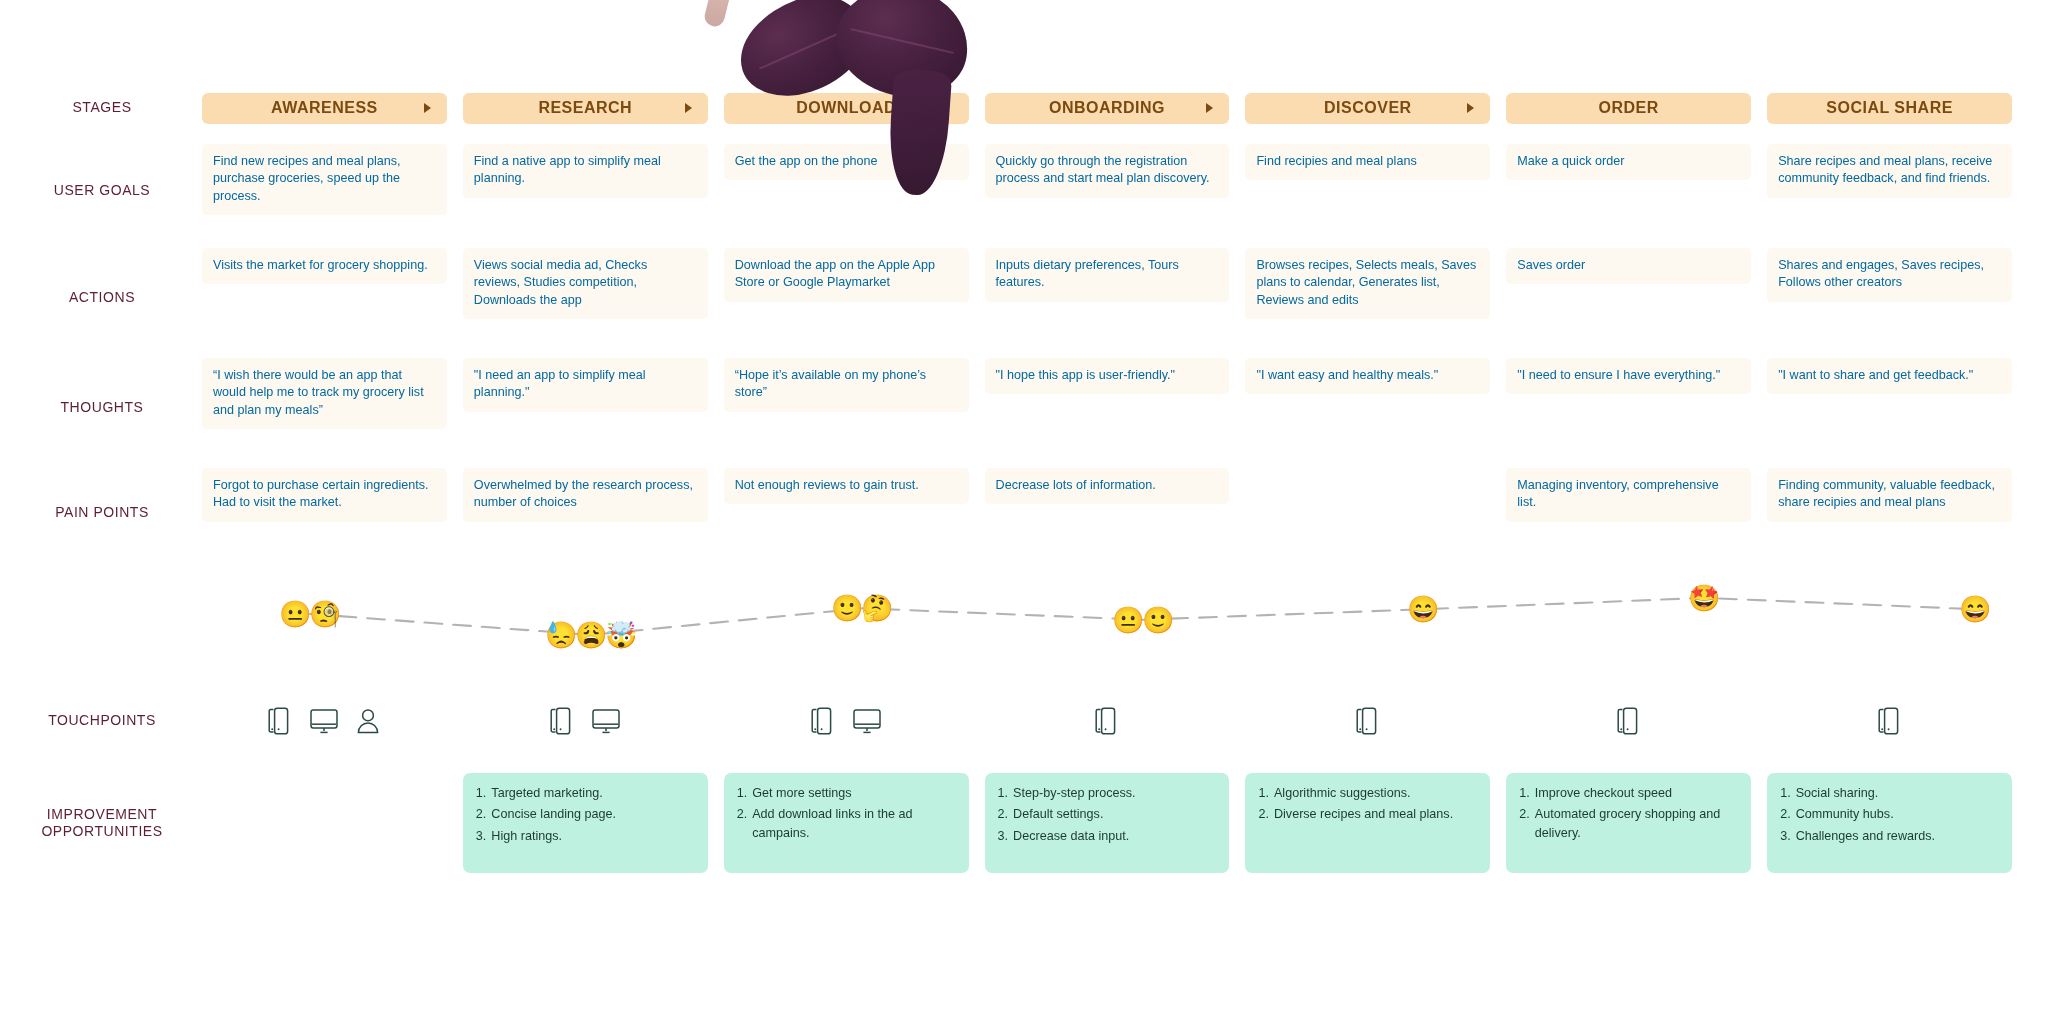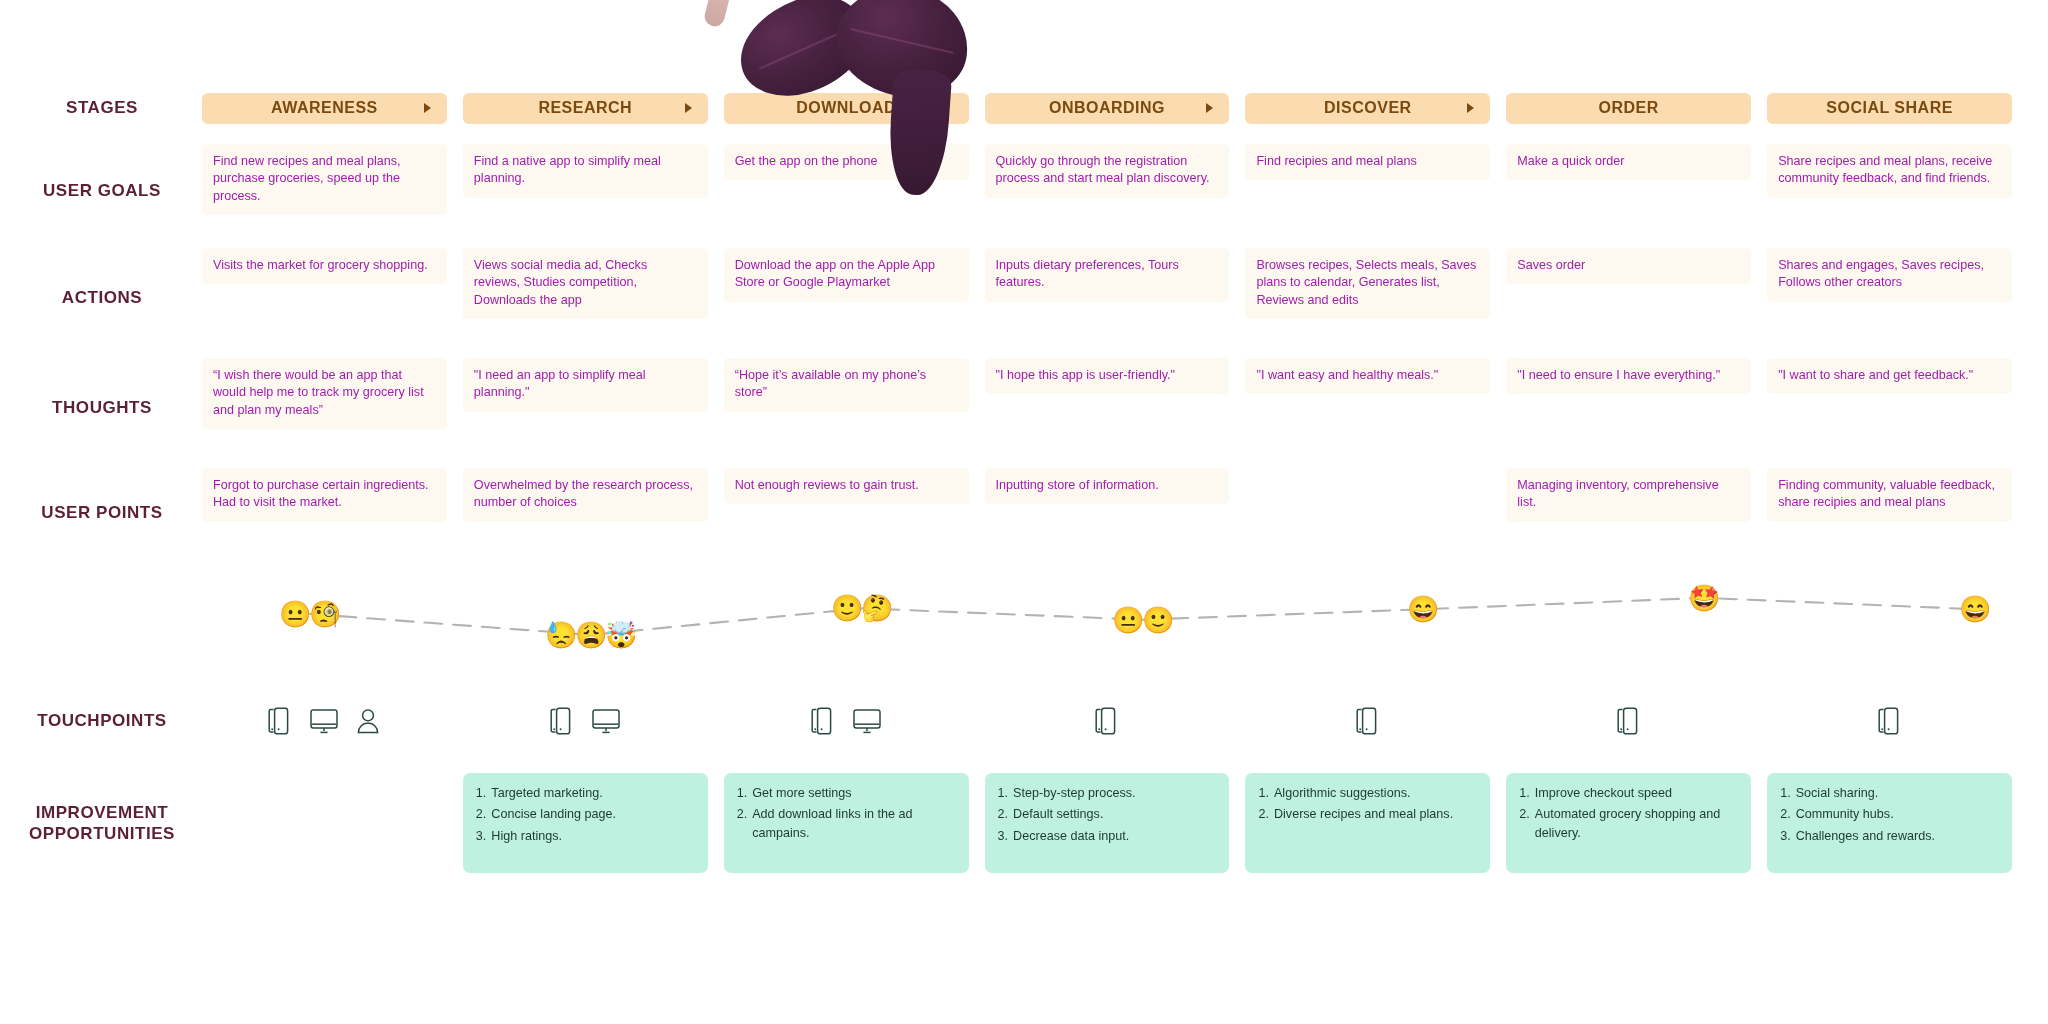--- a/index.html
+++ b/index.html
@@ -75,22 +75,22 @@
     z-index: 1;
   }
 
   
   .row-label {
     grid-column: 1;
     display: flex;
     align-items: center;
     justify-content: center;
     text-align: center;
-    font-size: 17px;
-    font-weight: 700;
+    font-size: 14px;
+    font-weight: 400;
     letter-spacing: .55px;
     color: #5c1f33;
     line-height: 1.25;
   }
 
   
   .stage-pill {
     background: #fbdcb0;
     border-radius: 6px;
     height: 31px;
@@ -117,21 +117,21 @@
     border-bottom: 5px solid transparent;
   }
 
   
   .cell {
     background: #fdf8f0;
     border-radius: 5px;
     padding: 9px 11px 10px 11px;
     font-size: 12.6px;
     line-height: 1.37;
-    color: #a21caf;
+    color: #0369a1;
     align-self: start;
   }
   .cell.empty { background: transparent; }
   .cell--green {
     background: #bff1e0;
     border-radius: 7px;
     padding: 11px 13px;
     color: #1c3a33;
     font-size: 12.6px;
     line-height: 1.45;
@@ -258,25 +258,25 @@
 
   <div class="row-label r-thoughts">THOUGHTS</div>
   <div class="cell r-thoughts" style="grid-column:2">“I wish there would be an app that would help me to track my grocery list and plan my meals”</div>
   <div class="cell r-thoughts" style="grid-column:3">"I need an app to simplify meal planning."</div>
   <div class="cell r-thoughts" style="grid-column:4">“Hope it’s available on my phone’s store”</div>
   <div class="cell r-thoughts" style="grid-column:5">"I hope this app is user-friendly."</div>
   <div class="cell r-thoughts" style="grid-column:6">"I want easy and healthy meals."</div>
   <div class="cell r-thoughts" style="grid-column:7">"I need to ensure I have everything."</div>
   <div class="cell r-thoughts" style="grid-column:8">"I want to share and get feedback."</div>
 
-  <div class="row-label r-pain">USER POINTS</div>
+  <div class="row-label r-pain">PAIN POINTS</div>
   <div class="cell r-pain" style="grid-column:2">Forgot to purchase certain ingredients. Had to visit the market.</div>
   <div class="cell r-pain" style="grid-column:3">Overwhelmed by the research process, number of choices</div>
   <div class="cell r-pain" style="grid-column:4">Not enough reviews to gain trust.</div>
-  <div class="cell r-pain" style="grid-column:5">Inputting store of information.</div>
+  <div class="cell r-pain" style="grid-column:5">Decrease lots of information.</div>
   <div class="cell r-pain" style="grid-column:7">Managing inventory, comprehensive list.</div>
   <div class="cell r-pain" style="grid-column:8">Finding community, valuable feedback, share recipies and meal plans</div>
 
   <div class="feelings-row r-feel">
     <svg class="feel-line" viewBox="0 0 1000 100" preserveAspectRatio="none">
       <polyline id="feel-path" fill="none" stroke="#b3b3b3" stroke-width="2.2" stroke-dasharray="9 7" stroke-linecap="round" points="60,40 215,62 365,34 520,46 675,35 830,23 980,35"></polyline>
     </svg>
     <div id="feel-groups">
         <div class="feel-group" style="left: 6%; top: 40%;">
           <span class="emoji">😐</span>

